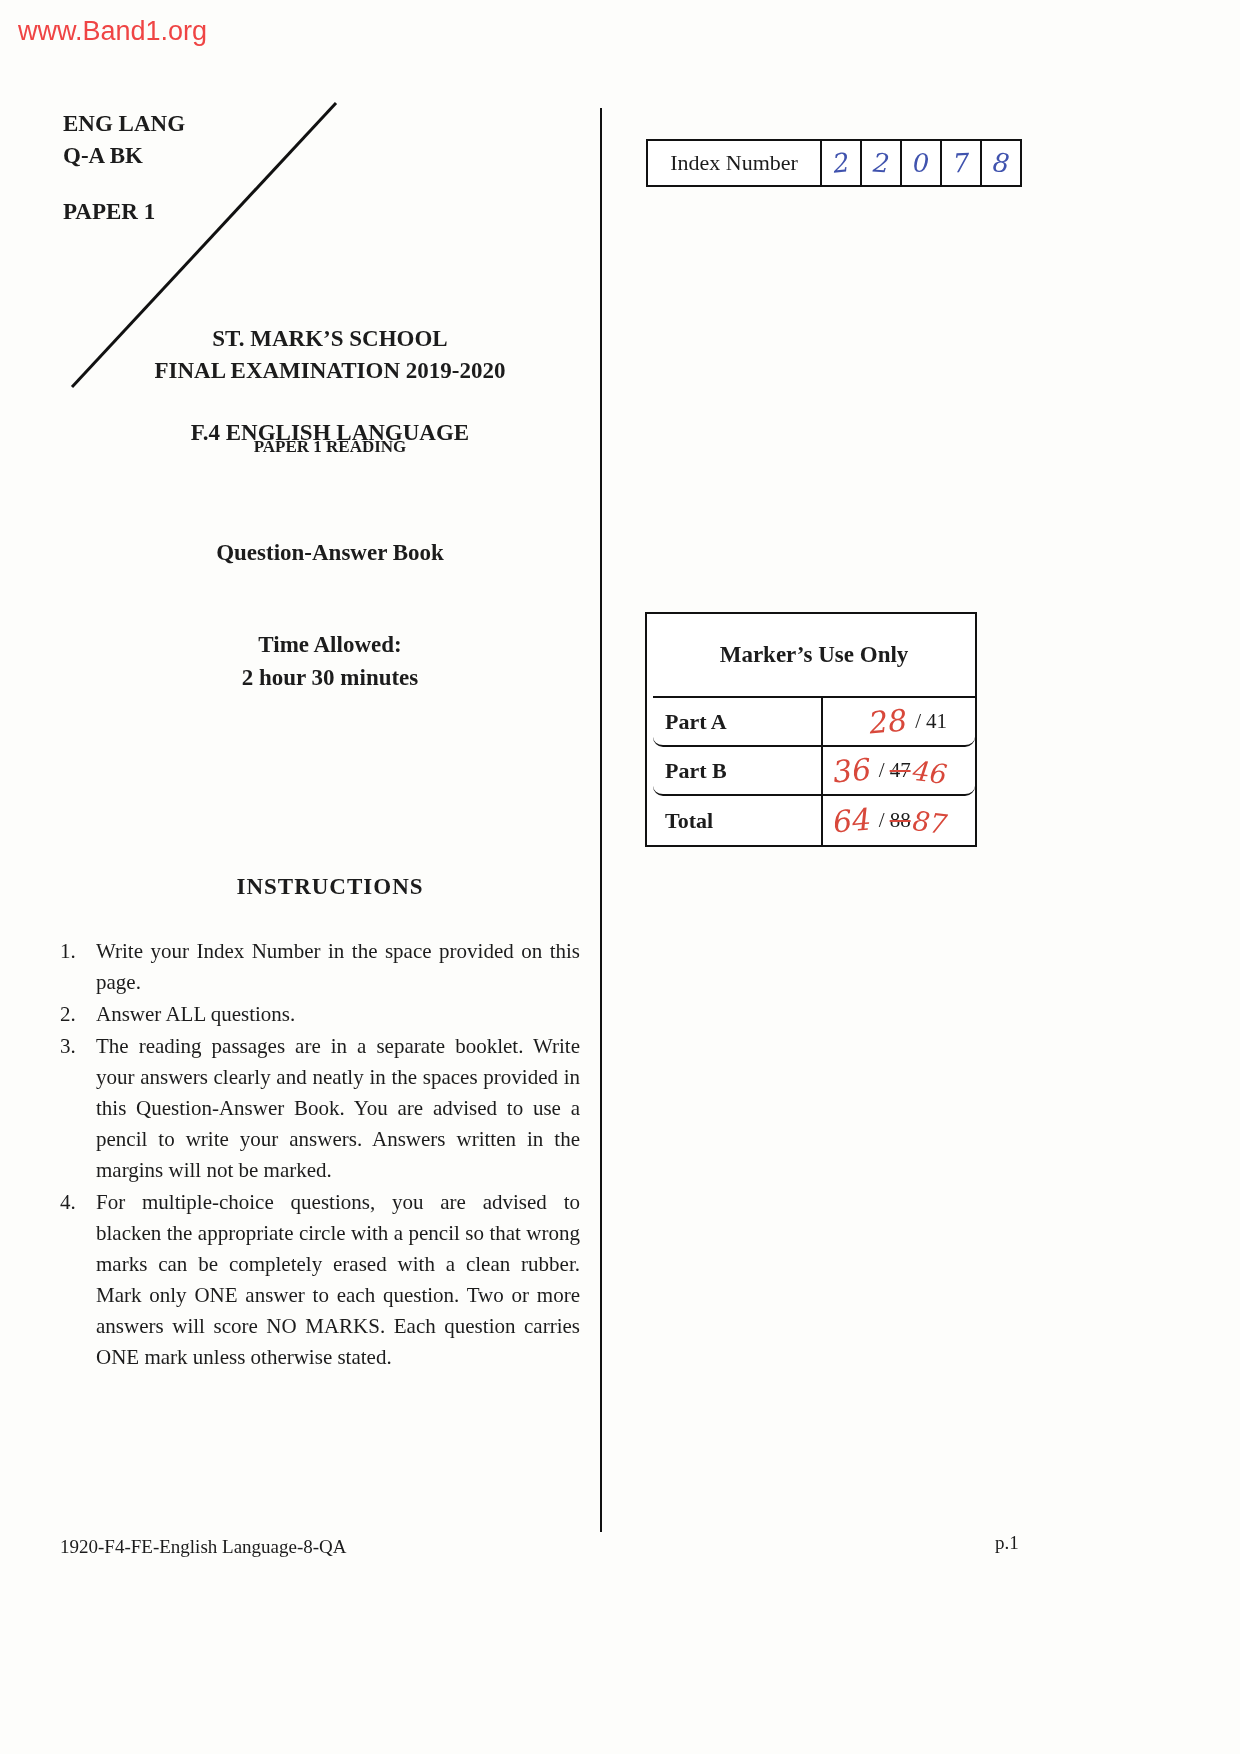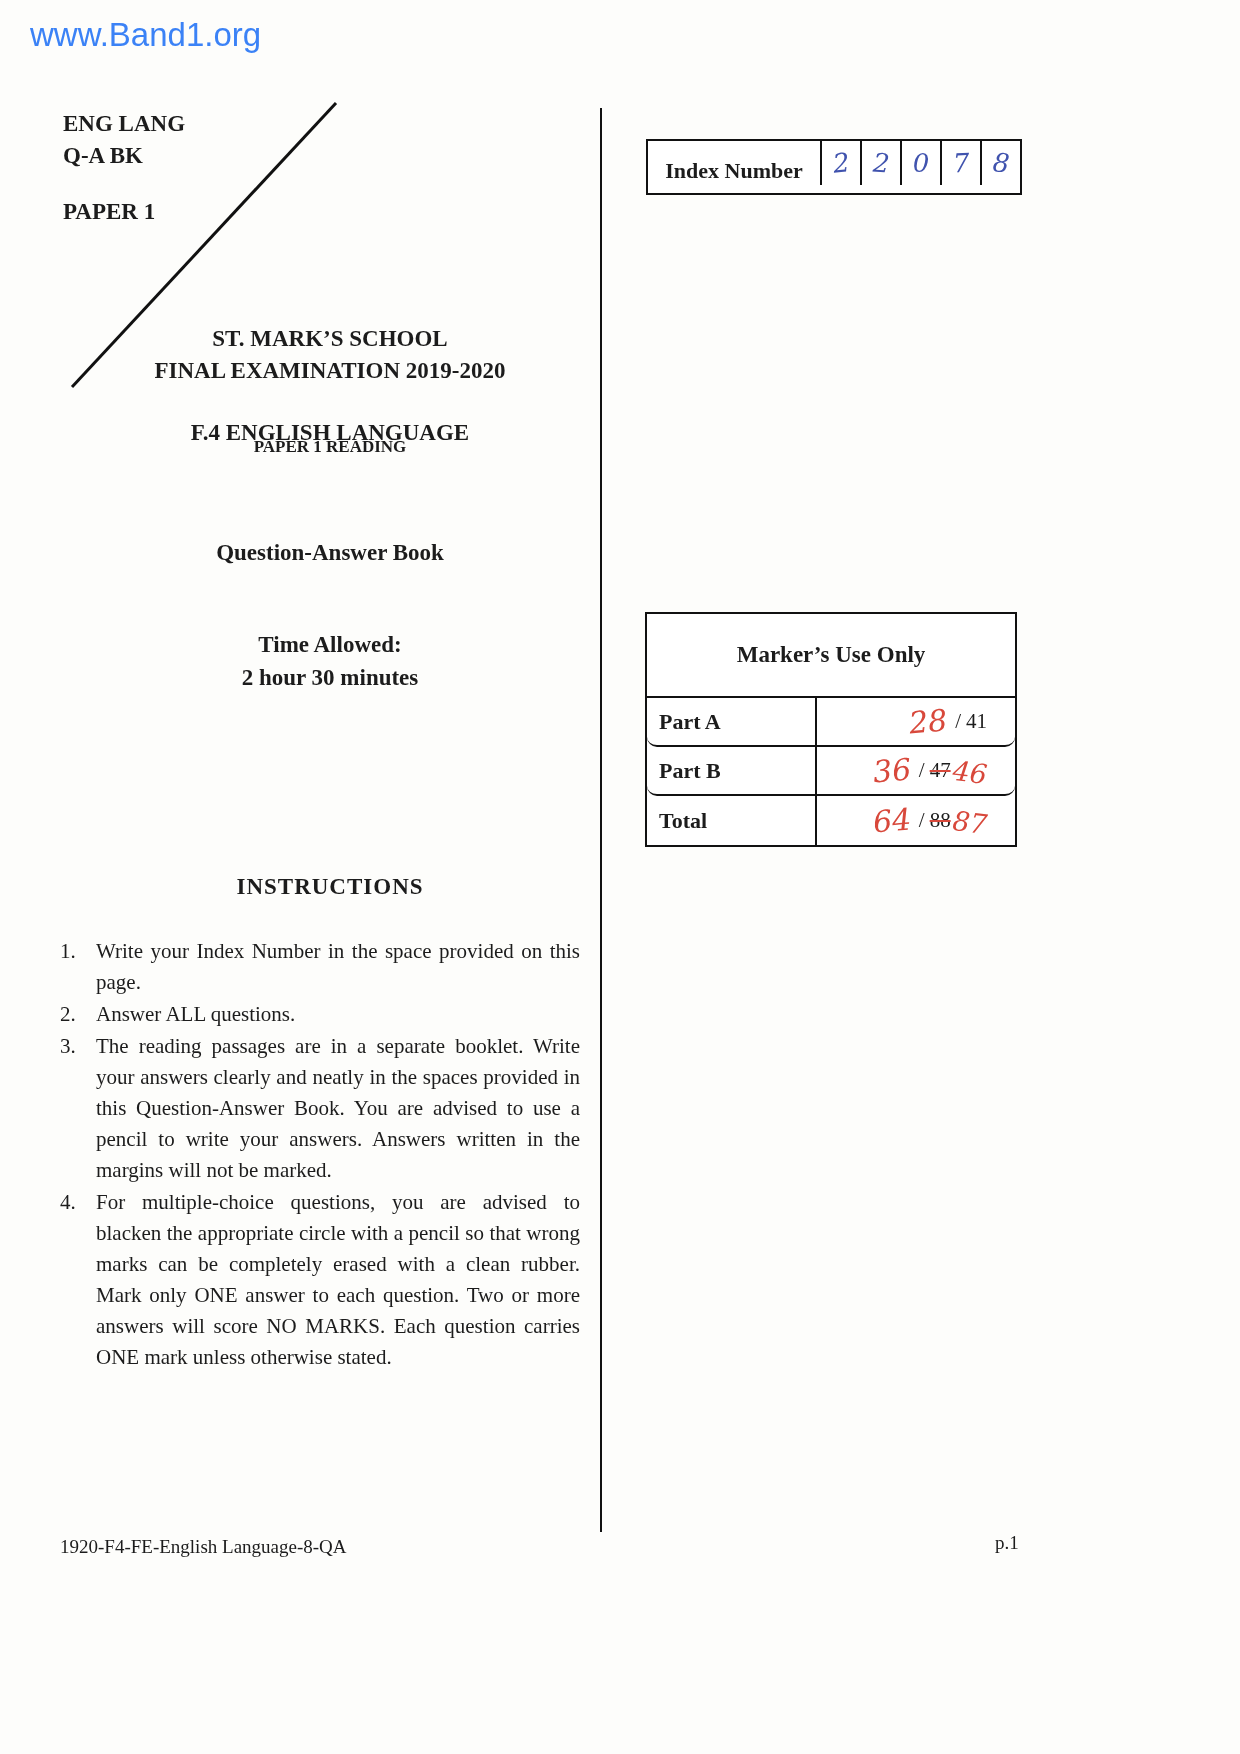--- a/index.html
+++ b/index.html
@@ -9,23 +9,23 @@
     background:#fdfdfb;
     font-family:"Liberation Serif", serif;
     color:#1c1c1c;
     overflow:hidden;
   }
   .abs { position:absolute; }
   .bold { font-weight:bold; }
   .center { text-align:center; }
 
   .watermark {
-    left:30px; top:16px;
+    left:18px; top:16px;
     font-family:"Liberation Sans", sans-serif;
-    font-size:33px; color:#3b82f6;
+    font-size:27px; color:#ef4444;
   }
 
   .corner-block { left:63px; top:108px; width:300px; }
   .corner-block .line { font-size:23px; font-weight:bold; line-height:32px; }
   .corner-block .gap { height:24px; }
 
   .titles { left:60px; width:540px; }
   .t-school   { top:326px; font-size:23px; }
   .t-exam     { top:358px; font-size:23px; }
   .t-subject  { top:420px; font-size:23px; }
@@ -41,42 +41,42 @@
   }
 
   
   .index-table {
     left:646px; top:139px;
     display:flex; border:2px solid #111; background:#fff;
   }
   .index-label {
     width:172px; height:44px;
     display:flex; align-items:center; justify-content:center;
-    font-size:22px; font-weight:bold;margin-top:8px;
+    font-size:22px; font-weight:normal;
   }
   .index-cell {
     width:40px; height:44px;
     border-left:2px solid #111;
     display:flex; align-items:center; justify-content:center;
   }
   .hw-blue {
     color:#4053ae;
     font-family:"DejaVu Serif", serif;
     font-style:italic;
     font-size:26px;
   }
   .index-cell:nth-child(2) .hw-blue { transform:rotate(-6deg); }
   .index-cell:nth-child(3) .hw-blue { transform:rotate(4deg); }
   .index-cell:nth-child(5) .hw-blue { transform:rotate(-3deg); }
   .index-cell:nth-child(6) .hw-blue { transform:rotate(6deg); }
 
   
   .marker-table {
-    left:645px; top:612px; width:372px;
-    border:2px solid #111; background:#fff;
+    left:645px; top:612px; width:332px;
+    border:2px solid #111; background:#fff;padding-left:6px;
   }
   .marker-head {
     height:84px;
     display:flex; align-items:center; justify-content:center;
     font-size:23px; font-weight:bold;
     border-bottom:2px solid #111;
   }
   .marker-row {
     display:flex; height:49px;
     border-bottom:2px solid #111;

